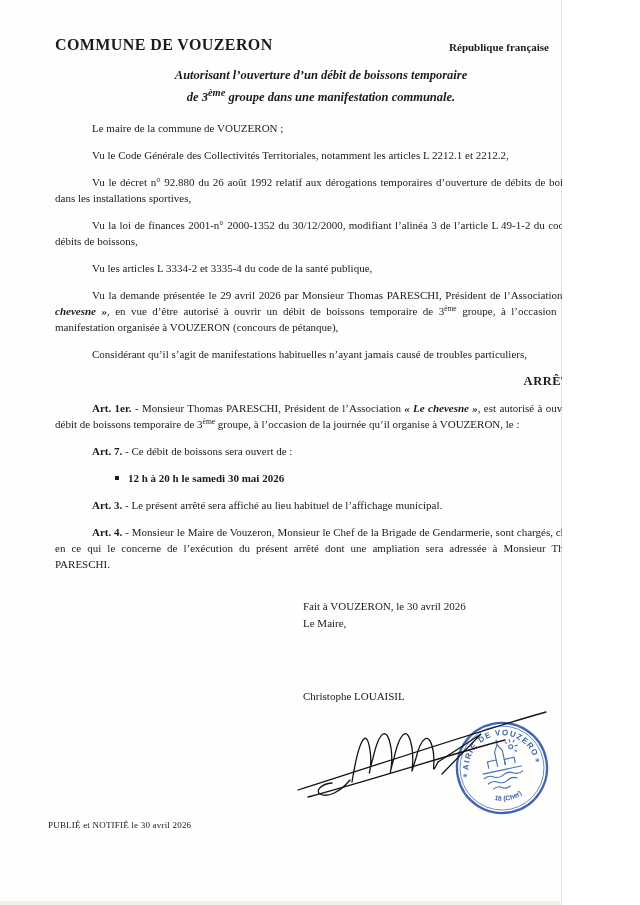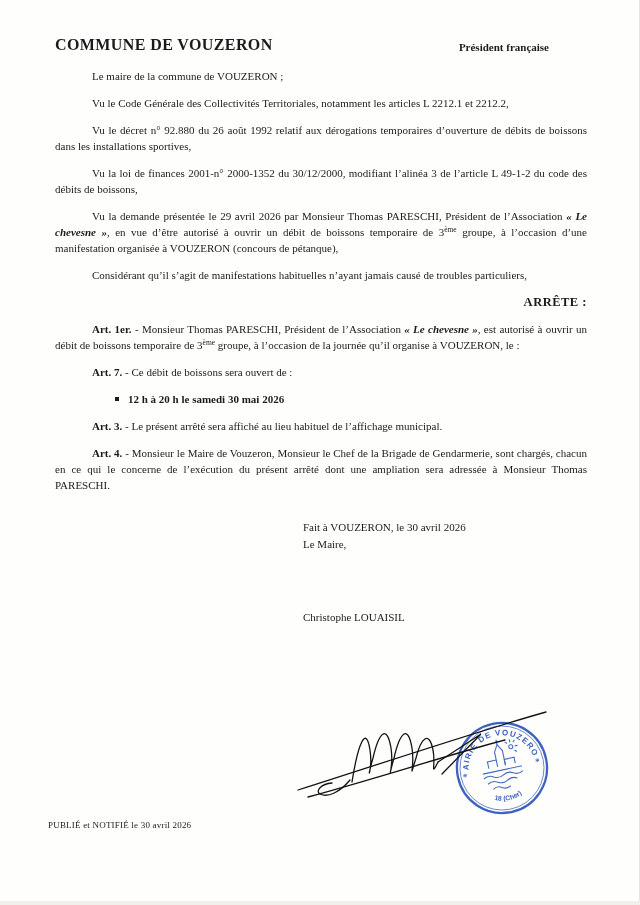--- a/index.html
+++ b/index.html
@@ -1,18 +1,18 @@
 <!DOCTYPE html>
 <html lang="fr" style="--stamp: #3d63bf;"><head>
 <meta charset="utf-8">
 <style>
   :root { --stamp: #3d63bf; --ink: #1b1b1b; }
   html,body { margin:0; padding:0; background:#ffffff; }
   .page {
-    position:relative; width:640px; height:905px;
+    position:relative; width:562px; height:905px;
     background:#fefefc; color:var(--ink);
     font-family:"Liberation Serif", serif;
     overflow:hidden;
     box-shadow: inset -1px 0 0 #e7e5e0;
   }
   .content { position:absolute; left:55px; top:36px; width:532px; }
   .hdr { display:flex; justify-content:space-between; align-items:flex-start; }
   .commune { font-weight:bold; font-size:16px; letter-spacing:0.4px; white-space:nowrap; }
   .republique { font-weight:bold; font-size:11px; padding-top:5px; margin-right:38px; white-space:nowrap; }
   .title-block { text-align:center; margin-top:12px; }
@@ -34,31 +34,36 @@
   .bottom-edge { position:absolute; left:0; bottom:0; width:100%; height:4px; background:#f2f0ea; }
 </style>
 </head>
 <body>
 
 <div class="page">
   <div class="content">
 
     <div class="hdr">
       <span class="commune">COMMUNE DE VOUZERON</span>
-      <span class="republique">Président française</span>
+      <span class="republique">République française</span>
     </div>
 
     <div class="title-block">
+      <div class="subtitle">
+        <span>Autorisant l’ouverture d’un débit de boissons temporaire</span><br>
+        <span><span>de 3</span><sup>ème</sup><span> groupe dans une manifestation communale.</span></span>
+      </div>
     </div>
 
     <div class="doc-body">
       <p>Le maire de la commune de VOUZERON ;</p>
       <p>Vu le Code Générale des Collectivités Territoriales, notamment les articles L 2212.1 et 2212.2,</p>
       <p>Vu le décret n° 92.880 du 26 août 1992 relatif aux dérogations temporaires d’ouverture de débits de boissons dans les installations sportives,</p>
       <p>Vu la loi de finances 2001-n° 2000-1352 du 30/12/2000, modifiant l’alinéa 3 de l’article L 49-1-2 du code des débits de boissons,</p>
+      <p>Vu les articles L 3334-2 et 3335-4 du code de la santé publique,</p>
       <p><span>Vu la demande présentée le 29 avril 2026 par Monsieur Thomas PARESCHI, Président de l’Association </span><span class="assoc">« Le chevesne »</span><span>, en vue d’être autorisé à ouvrir un débit de boissons temporaire de 3</span><sup>ème</sup><span> groupe, à l’occasion d’une manifestation organisée à VOUZERON (concours de pétanque),</span></p>
       <p>Considérant qu’il s’agit de manifestations habituelles n’ayant jamais causé de troubles particuliers,</p>
 
       <p class="arrete-heading">ARRÊTE :</p>
 
       <p><span class="art-label">Art. 1er.</span><span> - Monsieur Thomas PARESCHI, Président de l’Association </span><span class="assoc">« Le chevesne »</span><span>, est autorisé à ouvrir un débit de boissons temporaire de 3</span><sup>ème</sup><span> groupe, à l’occasion de la journée qu’il organise à VOUZERON, le :</span></p>
 
 
       <p><span class="art-label">Art. 7.</span><span> - Ce débit de boissons sera ouvert de :</span></p>
 

